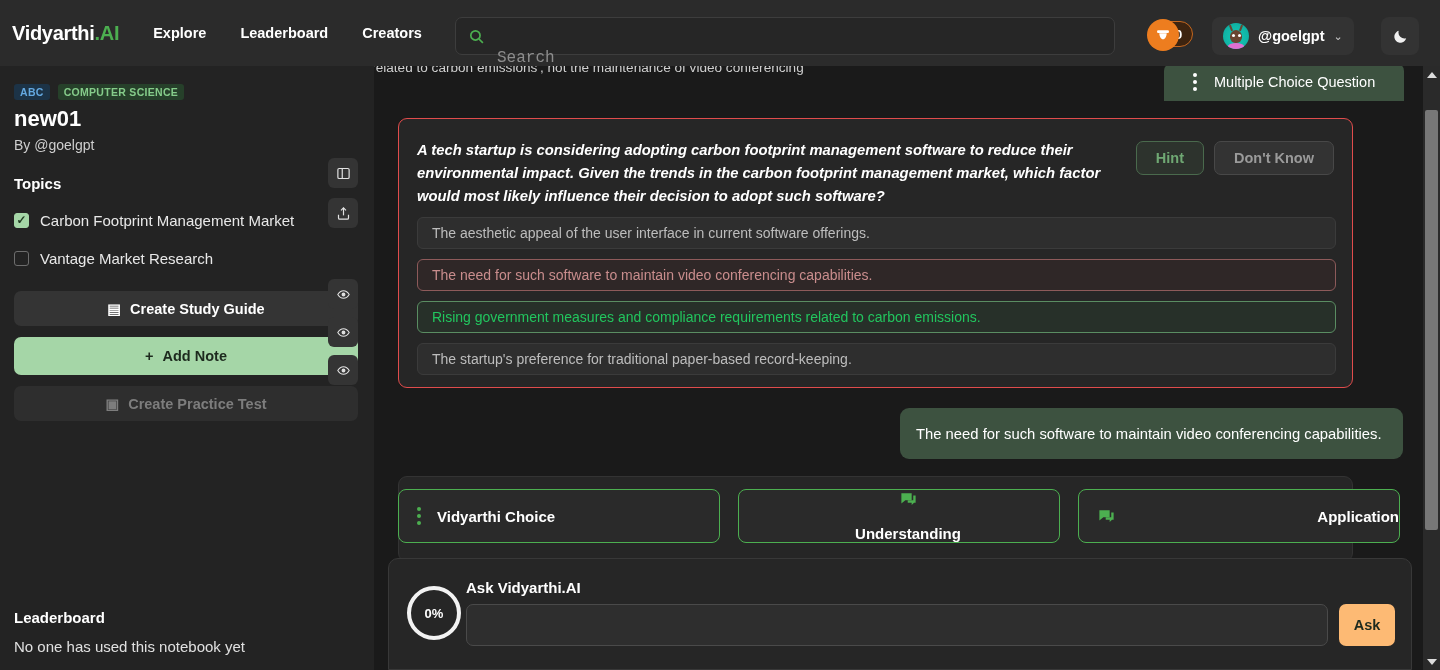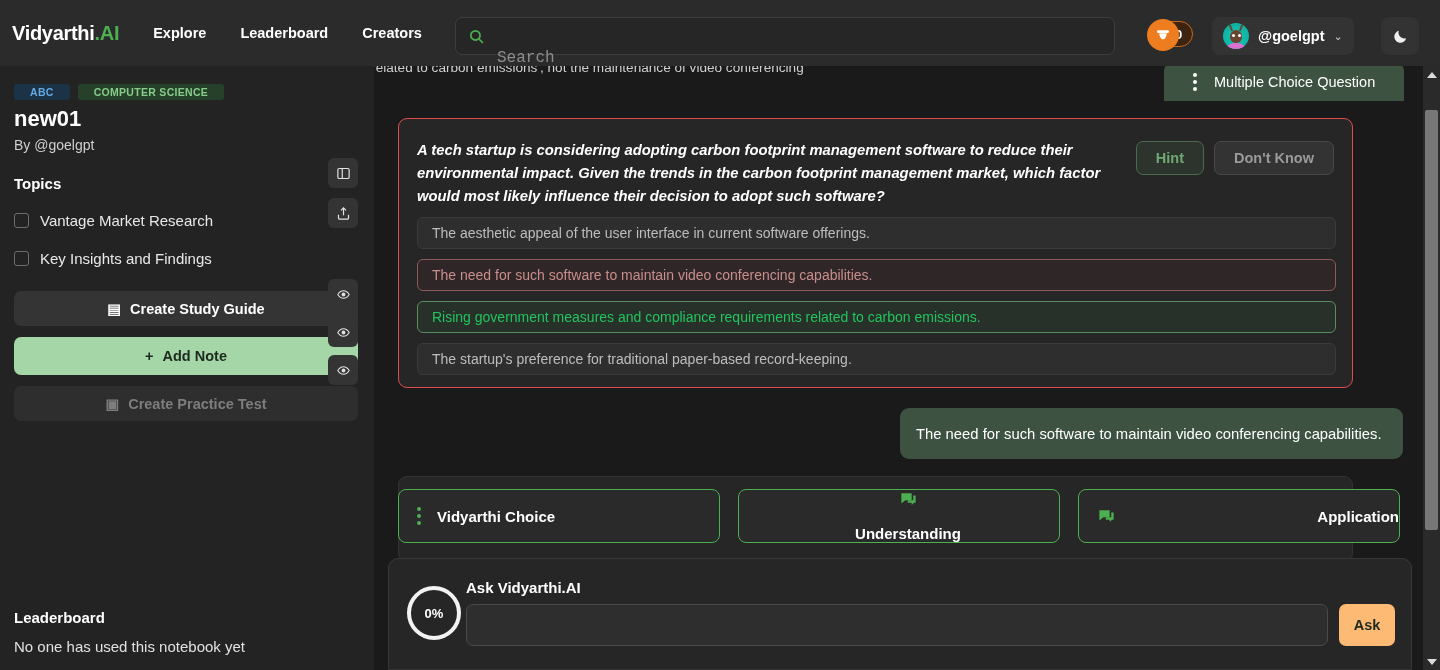--- a/index.html
+++ b/index.html
@@ -76,21 +76,21 @@
     display: flex; align-items: center; justify-content: center;
   }
 
   
   #sidebar {
     position: absolute; top: 66px; left: 0; width: 374px; height: 604px;
     background: #232323; padding: 18px 16px 0 14px;
     z-index: 20;
   }
   .badge-row { display: flex; gap: 8px; align-items: center; margin-bottom: 6px; }
-  .badge { font-size: 10.5px; font-weight: bold; padding: 2px 16px; border-radius: 3px; letter-spacing: 0.3px; }
+  .badge { font-size: 10.5px; font-weight: bold; padding: 2px 6px; border-radius: 3px; letter-spacing: 0.3px; }
   .badge.abc { background: #1c3347; color: #64a8e0; }
   .badge.cs  { background: #26402a; color: #85cc8a; }
   #nb-title { font-size: 22px; font-weight: bold; color: #ffffff; margin-bottom: 5px; }
   #nb-by { font-size: 14px; color: #cfcfcf; }
   #topics-label { font-size: 15px; font-weight: bold; color: #ffffff; margin-top: 22px; margin-bottom: 12px; }
 
   .topic-row { display: flex; align-items: center; height: 32px; margin-bottom: 6px; }
   .cb {
     width: 15px; height: 15px; border-radius: 3px; flex: 0 0 auto;
     border: 1.5px solid #6d6d6d; background: transparent;
@@ -291,42 +291,42 @@
   <div class="sq-btn" style="top:132px;">
     <svg width="15" height="15" viewBox="0 0 24 24" fill="none" stroke="#e2e2e2" stroke-width="1.9">
       <path d="M12 15V3"></path>
         <path d="M8 7l4-4 4 4"></path>
         <path d="M4 14v5a2 2 0 0 0 2 2h12a2 2 0 0 0 2-2v-5"></path>
     </svg>
   </div>
 
   <div id="topics-label">Topics</div>
 
+  <div class="topic-row">
+    <span class="cb on"></span>
+    <span class="topic-label">Carbon Footprint Management Market</span>
+  </div>
   <div class="sq-btn" style="top:213px;">
     <svg width="15" height="13" viewBox="0 0 24 24" fill="none" stroke="#e2e2e2" stroke-width="2">
       <path d="M1.5 12S5.5 5 12 5s10.5 7 10.5 7-4 7-10.5 7S1.5 12 1.5 12z"></path>
         <circle cx="12" cy="12" r="2.6" fill="#e2e2e2"></circle>
     </svg>
   </div>
 
   <div class="topic-row">
     <span class="cb"></span>
     <span class="topic-label">Vantage Market Research</span>
   </div>
   <div class="sq-btn" style="top:251px;">
     <svg width="15" height="13" viewBox="0 0 24 24" fill="none" stroke="#e2e2e2" stroke-width="2">
       <path d="M1.5 12S5.5 5 12 5s10.5 7 10.5 7-4 7-10.5 7S1.5 12 1.5 12z"></path>
         <circle cx="12" cy="12" r="2.6" fill="#e2e2e2"></circle>
     </svg>
   </div>
 
-  <div class="topic-row">
-    <span class="cb"></span>
-    <span class="topic-label">Key Insights and Findings</span>
-  </div>
   <div class="sq-btn" style="top:289px;">
     <svg width="15" height="13" viewBox="0 0 24 24" fill="none" stroke="#e2e2e2" stroke-width="2">
       <path d="M1.5 12S5.5 5 12 5s10.5 7 10.5 7-4 7-10.5 7S1.5 12 1.5 12z"></path>
         <circle cx="12" cy="12" r="2.6" fill="#e2e2e2"></circle>
     </svg>
   </div>
 
   <div class="big-btn dark" style="margin-top:17px;">
     <span>▤</span>
     <span>Create Study Guide</span>

